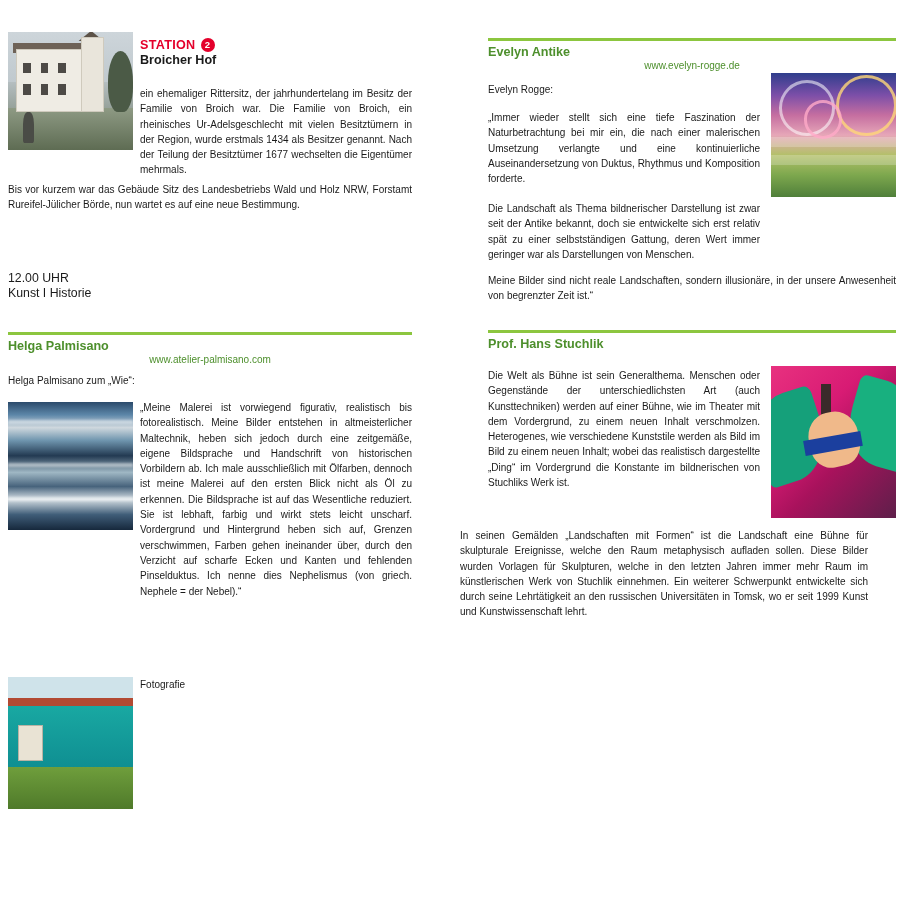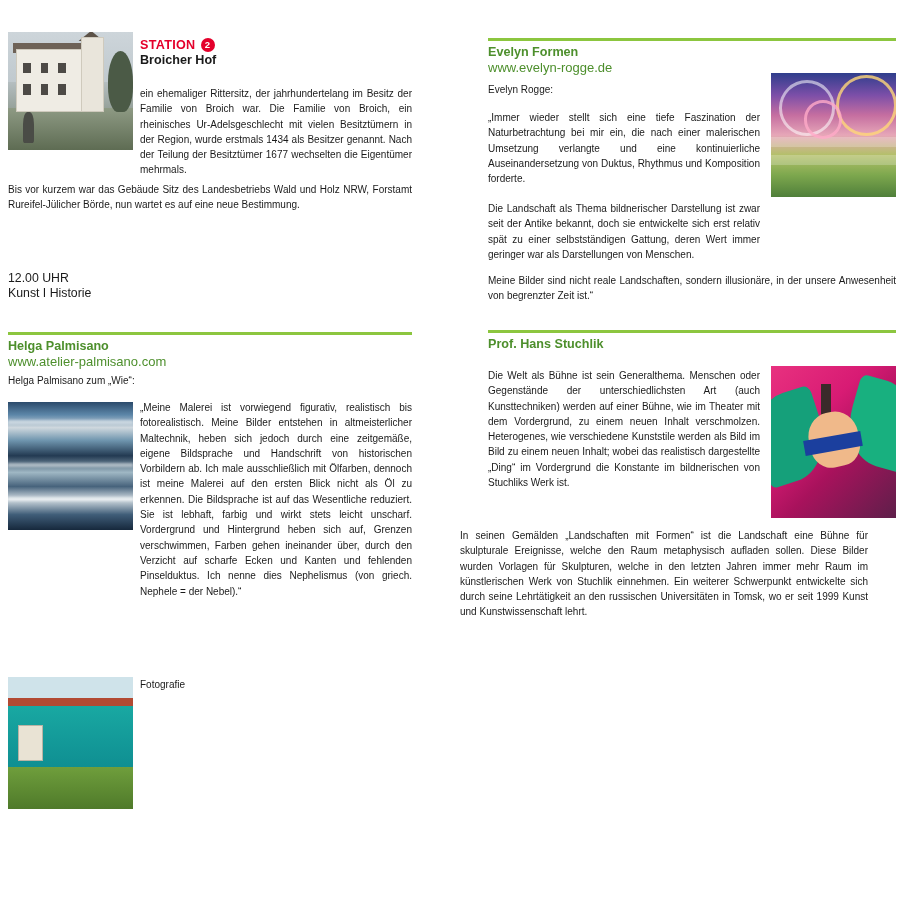--- a/index.html
+++ b/index.html
@@ -137,24 +137,25 @@
     margin: 0 0 4px 0;
   }
   .artist-name {
     color: #4d8f2c;
     font-weight: bold;
     font-size: 12.6px;
     margin: 0 0 1px 0;
   }
   .artist-url {
     color: #4d8f2c;
-    font-size: 13px;
+    font-size: 10px;
     margin: 0 0 11px 0;
     text-decoration: none;
     display: block;
+    text-align: center;
   }
   .time-line {
     font-size: 12.3px;
     line-height: 15.3px;
     margin: 0;
   }
   .time-line.bold { font-weight: normal; }
 
   
   #left-intro-para { position:absolute; left:140px; top:86px; width:272px; }
@@ -248,21 +249,21 @@
     <div class="door"></div>
     <div class="grass"></div>
   </div>
 
   <div id="left-stark-caption">
     <p class="body nojust">Fotografie</p>
   </div>
 
   <div id="right-rogge">
     <div class="rule-green"></div>
-    <div class="artist-name">Evelyn Formen</div>
+    <div class="artist-name">Evelyn Antike</div>
     <a class="artist-url" href="#">www.evelyn-rogge.de</a>
   </div>
 
   <div class="photo" id="photo-rogge">
     <div class="band" style="top:52%"></div>
     <div class="band" style="top:66%"></div>
     <div class="swirl s1"></div>
     <div class="swirl s2"></div>
     <div class="swirl s3"></div>
   </div>

